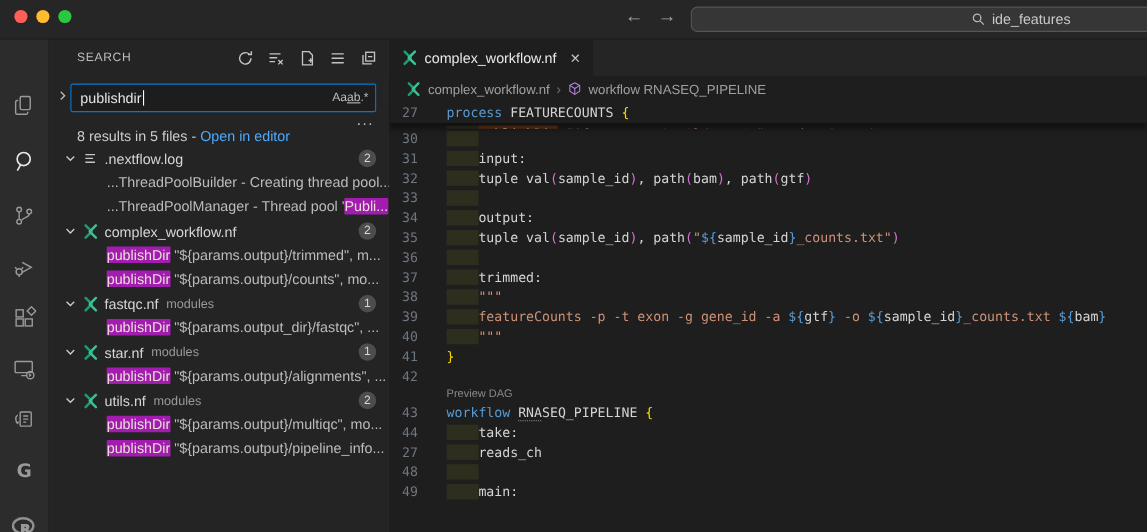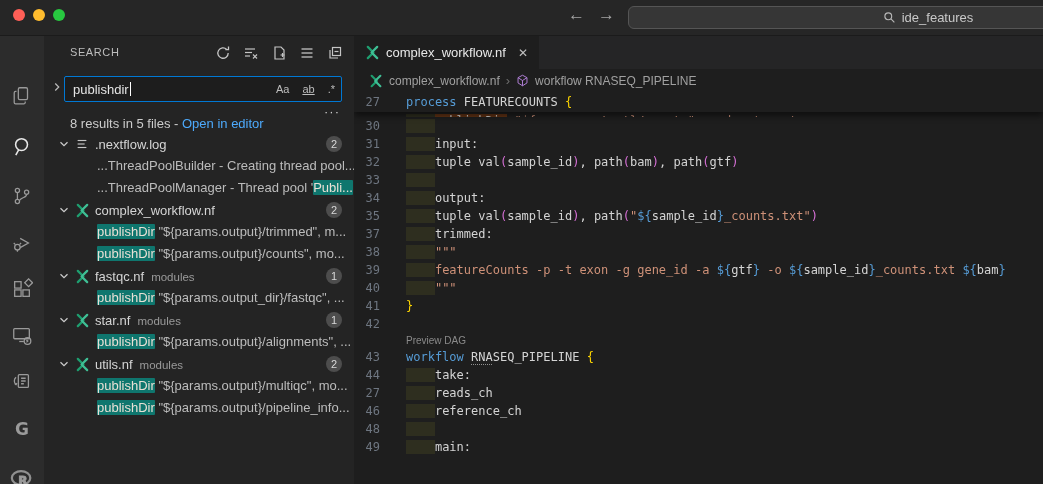--- a/index.html
+++ b/index.html
@@ -47,38 +47,38 @@
   #sb-actions { position:absolute; right:10px; top:8px; display:flex; gap:10px; }
   .sb-act { width:18px; height:18px; display:flex; align-items:center; justify-content:center; }
   #toggle-replace { position:absolute; left:6px; top:44px; width:14px; height:18px; color:#bbb; }
   #search-input {
     position:absolute; left:20px; top:40px; width:278px; height:26px;
     background:#1d1d1d; border:1px solid #0078d4; border-radius:2px;
     display:flex; align-items:center; padding:0 6px 0 8px;
   }
   #search-value { color:#e4e4e4; font-size:13px; }
   #caret { display:inline-block; width:1px; height:14px; background:#fff; margin-left:1px; vertical-align:-2px; }
-  #search-opts { margin-left:auto; display:flex; gap:13px; align-items:center; }
+  #search-opts { margin-left:auto; display:flex; gap:0; align-items:center; }
   .sopt { color:#bdbdbd; font-size:11px; }
   .sopt.word { text-decoration:underline; }
   #toggle-details { position:absolute; right:14px; top:68px; color:#cfcfcf; font-size:13px; letter-spacing:1px; }
   #summary { position:absolute; left:26px; top:80px; height:18px; color:#cccccc; white-space:nowrap; }
   #summary a { color:#4daafc; text-decoration:none; }
   #results { position:absolute; left:0; top:97px; right:0; bottom:0; overflow:hidden; }
   .file-row { position:relative; height:22px; display:flex; align-items:center; padding-left:12px; }
   .file-row .twisty { width:16px; height:16px; flex:none; display:flex; align-items:center; justify-content:center; }
   .file-row .ficon { width:16px; height:16px; flex:none; margin-left:2px; display:flex; align-items:center; justify-content:center; }
   .file-label { margin-left:5px; color:#d5d5d5; white-space:nowrap; }
   .file-desc { margin-left:7px; color:#9a9a9a; font-size:11.5px; padding-top:1px; white-space:nowrap; }
   .badge { position:absolute; right:12px; top:3px; min-width:16px; height:16px; padding:0 5px;
            background:#4d4d4d; color:#d8d8d8; font-size:11px; border-radius:9px;
            display:flex; align-items:center; justify-content:center; }
   .match-row { height:22px; line-height:22px; padding-left:53px; padding-right:6px;
                color:#bcbcbc; white-space:nowrap; overflow:hidden; }
-  .match-row .hl { background:#0f766e; color:#e8e0d5; border-radius:1px; }
+  .match-row .hl { background:#a21caf; color:#e8e0d5; border-radius:1px; }
   
   #editor { position:absolute; left:354px; top:36px; right:0; bottom:0; background:#1e1e1e; overflow:hidden; }
   #tabbar { position:absolute; left:0; top:0; right:0; height:33px; background:#252526; }
   .tab { display:inline-flex; align-items:center; gap:6px; height:33px; padding:0 11px;
          background:#1e1e1e; color:#e8e8e8; font-size:13px; }
   .tab .close { color:#c0c0c0; font-size:12px; margin-left:6px; }
   #breadcrumb { position:absolute; left:0; top:33px; right:0; height:23px;
                 display:flex; align-items:center; gap:6px; padding-left:15px;
                 color:#a0a0a0; font-size:12px; background:#1e1e1e; }
   #breadcrumb .sep { color:#6e6e6e; font-size:13px; }
@@ -399,20 +399,24 @@
           </div>
           <div class="code-line">
             <span class="gutter">34</span>
             <span class="line-content"><span class="tok ws ind">    </span><span class="tok pl">output:</span></span>
           </div>
           <div class="code-line">
             <span class="gutter">35</span>
             <span class="line-content"><span class="tok ws ind">    </span><span class="tok pl">tuple val</span><span class="tok pa">(</span><span class="tok pl">sample_id</span><span class="tok pa">)</span><span class="tok pl">, path</span><span class="tok pa">(</span><span class="tok st">"</span><span class="tok in">${</span><span class="tok pl">sample_id</span><span class="tok in">}</span><span class="tok st">_counts.txt"</span><span class="tok pa">)</span></span>
           </div>
           <div class="code-line">
+            <span class="gutter">36</span>
+            <span class="line-content"><span class="tok ws ind">    </span></span>
+          </div>
+          <div class="code-line">
             <span class="gutter">37</span>
             <span class="line-content"><span class="tok ws ind">    </span><span class="tok pl">trimmed:</span></span>
           </div>
           <div class="code-line">
             <span class="gutter">38</span>
             <span class="line-content"><span class="tok ws ind">    </span><span class="tok st">"""</span></span>
           </div>
           <div class="code-line">
             <span class="gutter">39</span>
             <span class="line-content"><span class="tok ws ind">    </span><span class="tok st">featureCounts -p -t exon -g gene_id -a </span><span class="tok in">${</span><span class="tok pl">gtf</span><span class="tok in">}</span><span class="tok st"> -o </span><span class="tok in">${</span><span class="tok pl">sample_id</span><span class="tok in">}</span><span class="tok st">_counts.txt </span><span class="tok in">${</span><span class="tok pl">bam</span><span class="tok in">}</span></span>
@@ -439,24 +443,20 @@
           </div>
           <div class="code-line">
             <span class="gutter">44</span>
             <span class="line-content"><span class="tok ws ind">    </span><span class="tok pl">take:</span></span>
           </div>
           <div class="code-line">
             <span class="gutter">27</span>
             <span class="line-content"><span class="tok ws ind">    </span><span class="tok pl">reads_ch</span></span>
           </div>
           <div class="code-line">
-            <span class="gutter">46</span>
-            <span class="line-content"><span class="tok ws ind">    </span><span class="tok pl">reference_ch</span></span>
-          </div>
-          <div class="code-line">
             <span class="gutter">48</span>
             <span class="line-content"><span class="tok ws ind">    </span></span>
           </div>
           <div class="code-line">
             <span class="gutter">49</span>
             <span class="line-content"><span class="tok ws ind">    </span><span class="tok pl">main:</span></span>
           </div>
         </div>
     </div>
   </div>

